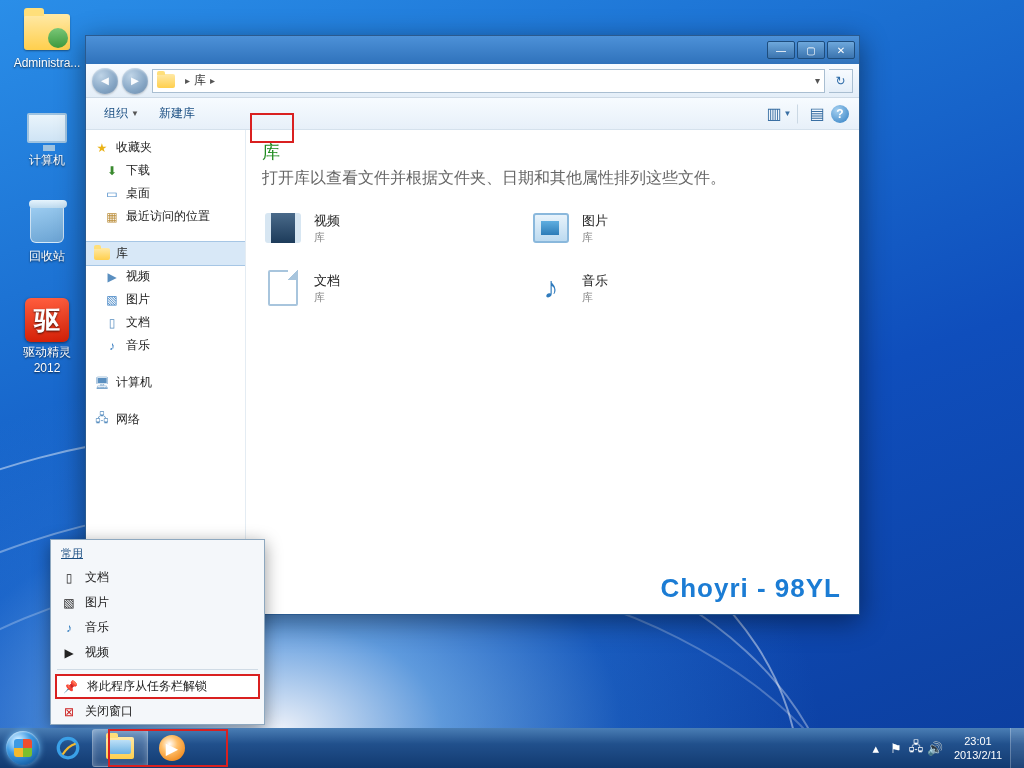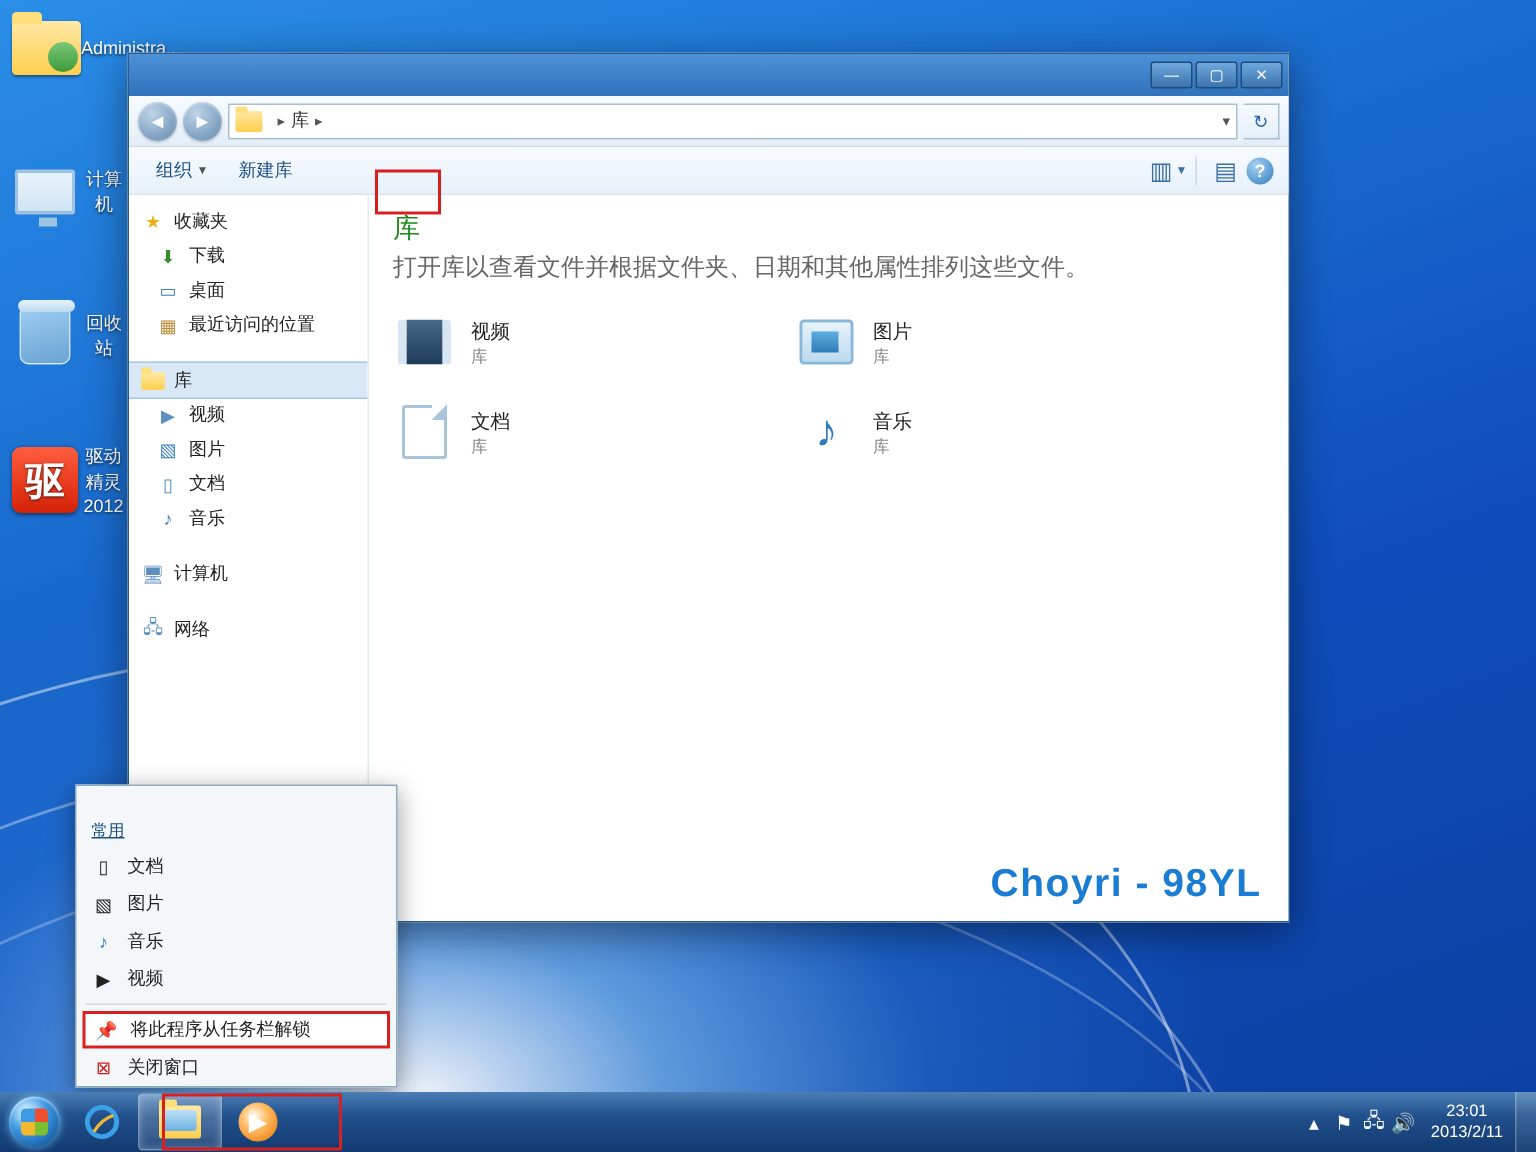--- a/index.html
+++ b/index.html
@@ -14,21 +14,21 @@
 }
 .curve {
   position:absolute; border:2px solid rgba(255,255,255,0.35); border-radius:50%;
   pointer-events:none;
 }
 .curve.c1 { left:-300px; top:430px; width:1100px; height:700px; border-color:rgba(255,255,255,0.45);}
 .curve.c2 { left:-260px; top:500px; width:1100px; height:680px; }
 .curve.c3 { left:-220px; top:560px; width:1100px; height:680px; border-color:rgba(255,255,255,0.25);}
 
 
-.dicon { position:absolute; width:78px; display:flex; flex-direction:row; align-items:center; color:#fff; font-size:12px; text-align:center; text-shadow:0 1px 2px rgba(0,0,0,.7); cursor:default; }
+.dicon { position:absolute; width:78px; display:flex; flex-direction:column; align-items:center; color:#fff; font-size:12px; text-align:center; text-shadow:0 1px 2px rgba(0,0,0,.7); cursor:default; }
 .dicon .glyph { width:48px; height:48px; display:flex; align-items:center; justify-content:center; }
 .folder-glyph { width:46px; height:36px; background:linear-gradient(#ffe9a6,#ffcf4d); border-radius:3px; position:relative; box-shadow:0 1px 2px rgba(0,0,0,.4);}
 .folder-glyph::before{content:"";position:absolute;left:0;top:-6px;width:20px;height:8px;background:#ffdf7a;border-radius:3px 3px 0 0;}
 .folder-glyph.user::after{content:"";position:absolute;right:2px;bottom:2px;width:20px;height:20px;border-radius:50%;background:linear-gradient(#79c777,#3e9a3e);}
 .pc-glyph{width:40px;height:30px;background:linear-gradient(#e9f4fb,#cfe4f5);border:2px solid #9fc3e0;border-radius:2px;position:relative;}
 .pc-glyph::after{content:"";position:absolute;left:14px;top:30px;width:12px;height:6px;background:#9fc3e0;}
 .bin-glyph{width:34px;height:38px;background:linear-gradient(165deg,rgba(180,220,245,.85),rgba(120,170,210,.85));border-radius:4px 4px 6px 6px;border:1px solid rgba(255,255,255,.6);position:relative;}
 .bin-glyph::before{content:"";position:absolute;top:-6px;left:-2px;width:38px;height:8px;background:linear-gradient(#e6f4fd,#bcd9ee);border-radius:4px;}
 .qd-glyph{width:44px;height:44px;background:linear-gradient(#ff5d3d,#d42108);border-radius:6px;display:flex;align-items:center;justify-content:center;color:#fff;font-size:26px;font-weight:bold;box-shadow:0 1px 3px rgba(0,0,0,.5);}
 
@@ -97,21 +97,21 @@
 .li-doc{width:30px;height:36px;background:#fff;border:2px solid #a8c5dd;border-radius:2px;position:relative;}
 .li-doc::before{content:"";position:absolute;right:-2px;top:-2px;width:10px;height:10px;background:linear-gradient(135deg,#fff 49%,#a8c5dd 50%);}
 .li-mus{color:#2f7bbd;font-size:30px;}
 .libitem .txt .t{font-size:13px;color:#222;}
 .libitem .txt .s{font-size:11px;color:#888;}
 
 .watermark{position:absolute;right:18px;bottom:10px;font-family:"Arial Black",sans-serif;font-size:26px;font-weight:900;color:#1b7cd4;letter-spacing:1px;text-align:right;}
 
 
 .jumplist{position:absolute;left:50px;bottom:43px;width:215px;background:#f4f7fa;border:1px solid #8ea8bf;box-shadow:0 4px 16px rgba(0,0,0,.4);}
-.jl-head{font-size:11px;color:#1a4e82;padding:22px 10px 4px;text-decoration:underline;}
+.jl-head{font-size:11px;color:#1a4e82;padding:6px 10px 4px;text-decoration:underline;}
 .jl-item{display:flex;align-items:center;gap:8px;padding:4px 10px;font-size:12px;color:#222;cursor:default;}
 .jl-sep{height:1px;background:#d0dbe5;margin:4px 6px;}
 .jl-item.hl{background:#fff;border:2px solid #d92020;margin:0 4px;padding:2px 6px;}
 .jl-ic{width:16px;height:16px;display:inline-flex;align-items:center;justify-content:center;}
 
 
 .taskbar{position:absolute;left:0;bottom:0;width:1024px;height:40px;background:linear-gradient(#4a7eb5,#21508c 40%,#123a70);display:flex;align-items:center;}
 .start{width:46px;height:40px;display:flex;align-items:center;justify-content:center;cursor:default;}
 .orb{width:34px;height:34px;border-radius:50%;background:radial-gradient(circle at 35% 30%,#fff 0%,#bde3ff 10%,#3d9ae4 40%,#0b4d91 90%);box-shadow:0 0 6px rgba(120,200,255,.8),inset 0 1px 2px rgba(255,255,255,.6);position:relative;display:flex;align-items:center;justify-content:center;}
 .orb::after{content:"";width:18px;height:18px;background:

